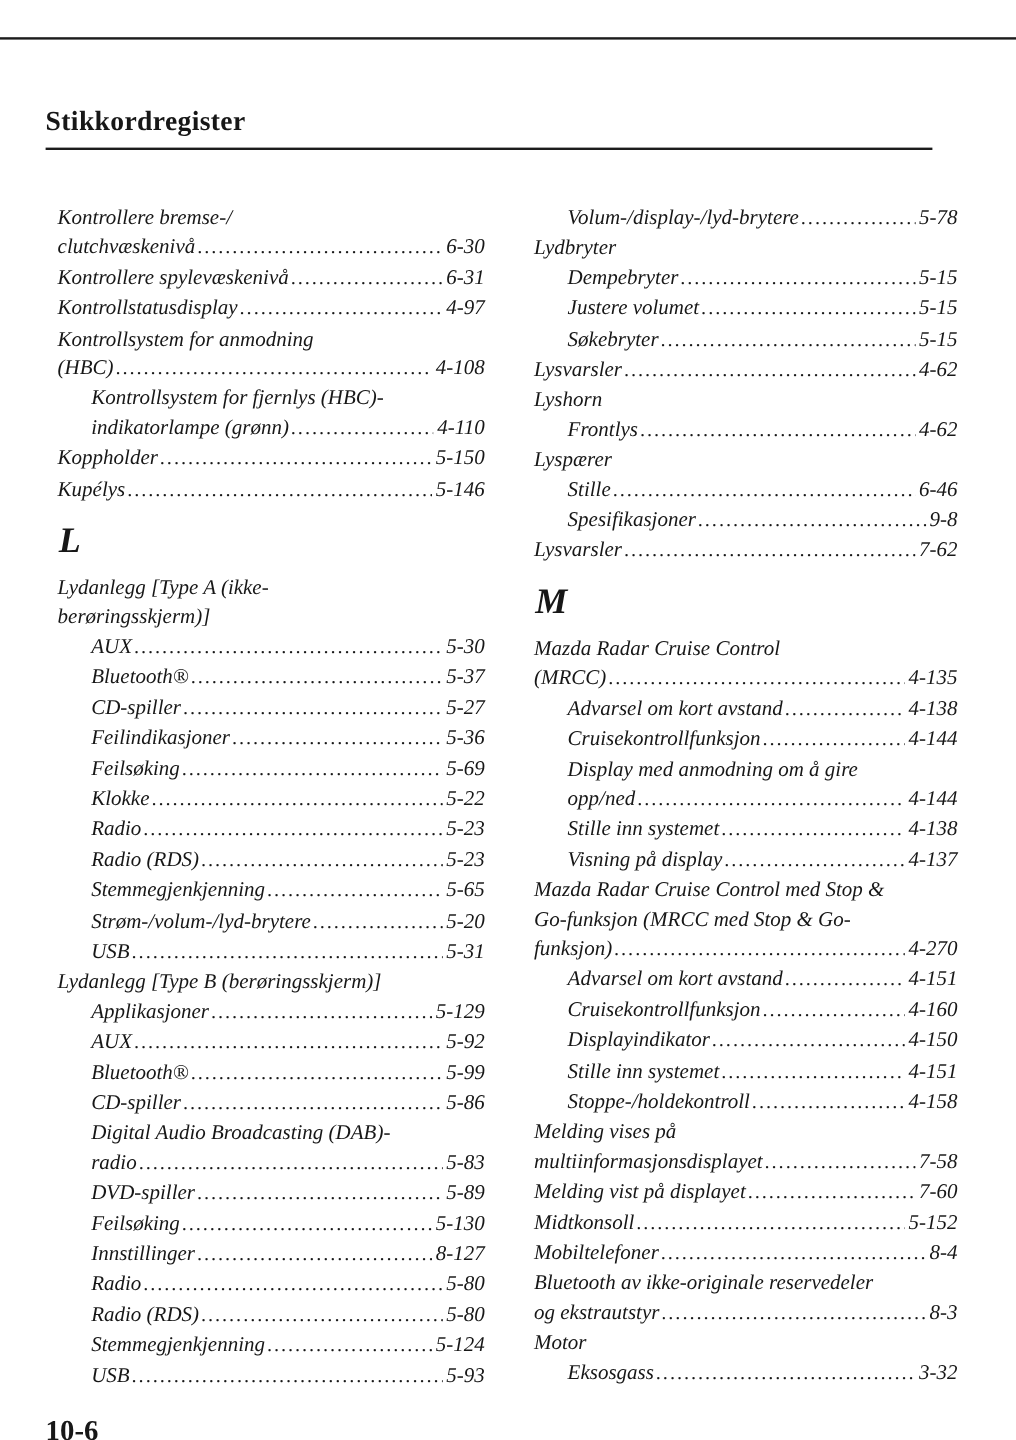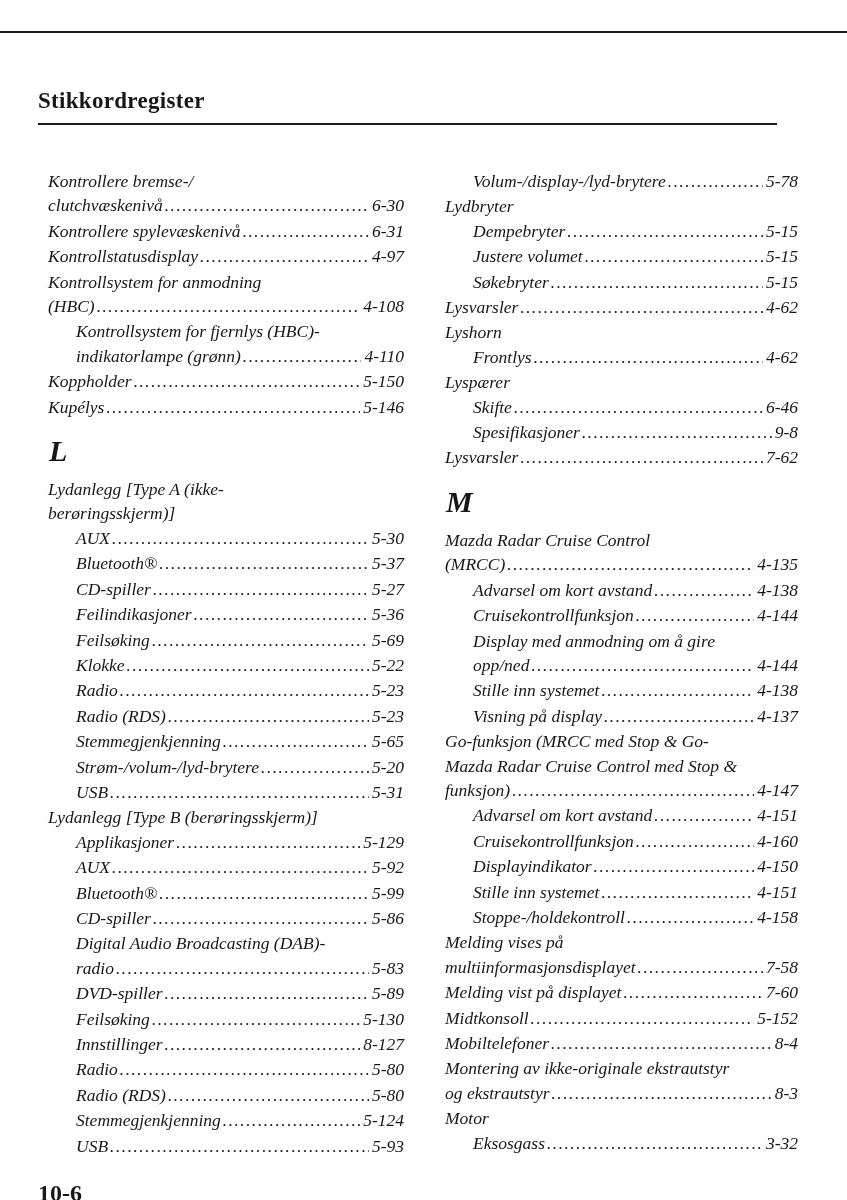--- a/index.html
+++ b/index.html
@@ -296,21 +296,21 @@
         </div>
         <div class="row ind">
           <span class="label">Frontlys</span>
           <span class="dots"></span>
           <span class="pagenum">4-62</span>
         </div>
         <div class="row">
           <span class="label">Lyspærer</span>
         </div>
         <div class="row ind">
-          <span class="label">Skifte</span>
+          <span class="label">Stille</span>
           <span class="dots"></span>
           <span class="pagenum">6-46</span>
         </div>
         <div class="row ind">
           <span class="label">Spesifikasjoner</span>
           <span class="dots"></span>
           <span class="pagenum">9-8</span>
         </div>
         <div class="row">
           <span class="label">Lysvarsler</span>
@@ -348,29 +348,29 @@
           <span class="label">Stille inn systemet</span>
           <span class="dots"></span>
           <span class="pagenum">4-138</span>
         </div>
         <div class="row ind">
           <span class="label">Visning på display</span>
           <span class="dots"></span>
           <span class="pagenum">4-137</span>
         </div>
         <div class="row">
+          <span class="label">Mazda Radar Cruise Control med Stop &amp;</span>
+        </div>
+        <div class="row">
           <span class="label">Go-funksjon (MRCC med Stop &amp; Go-</span>
         </div>
         <div class="row">
-          <span class="label">Mazda Radar Cruise Control med Stop &amp;</span>
-        </div>
-        <div class="row">
           <span class="label">funksjon)</span>
           <span class="dots"></span>
-          <span class="pagenum">4-147</span>
+          <span class="pagenum">4-270</span>
         </div>
         <div class="row ind">
           <span class="label">Advarsel om kort avstand</span>
           <span class="dots"></span>
           <span class="pagenum">4-151</span>
         </div>
         <div class="row ind">
           <span class="label">Cruisekontrollfunksjon</span>
           <span class="dots"></span>
           <span class="pagenum">4-160</span>
@@ -407,21 +407,21 @@
           <span class="label">Midtkonsoll</span>
           <span class="dots"></span>
           <span class="pagenum">5-152</span>
         </div>
         <div class="row">
           <span class="label">Mobiltelefoner</span>
           <span class="dots"></span>
           <span class="pagenum">8-4</span>
         </div>
         <div class="row">
-          <span class="label">Montering av ikke-originale ekstrautstyr</span>
+          <span class="label">Bluetooth av ikke-originale reservedeler</span>
         </div>
         <div class="row">
           <span class="label">og ekstrautstyr</span>
           <span class="dots"></span>
           <span class="pagenum">8-3</span>
         </div>
         <div class="row">
           <span class="label">Motor</span>
         </div>
         <div class="row ind">

